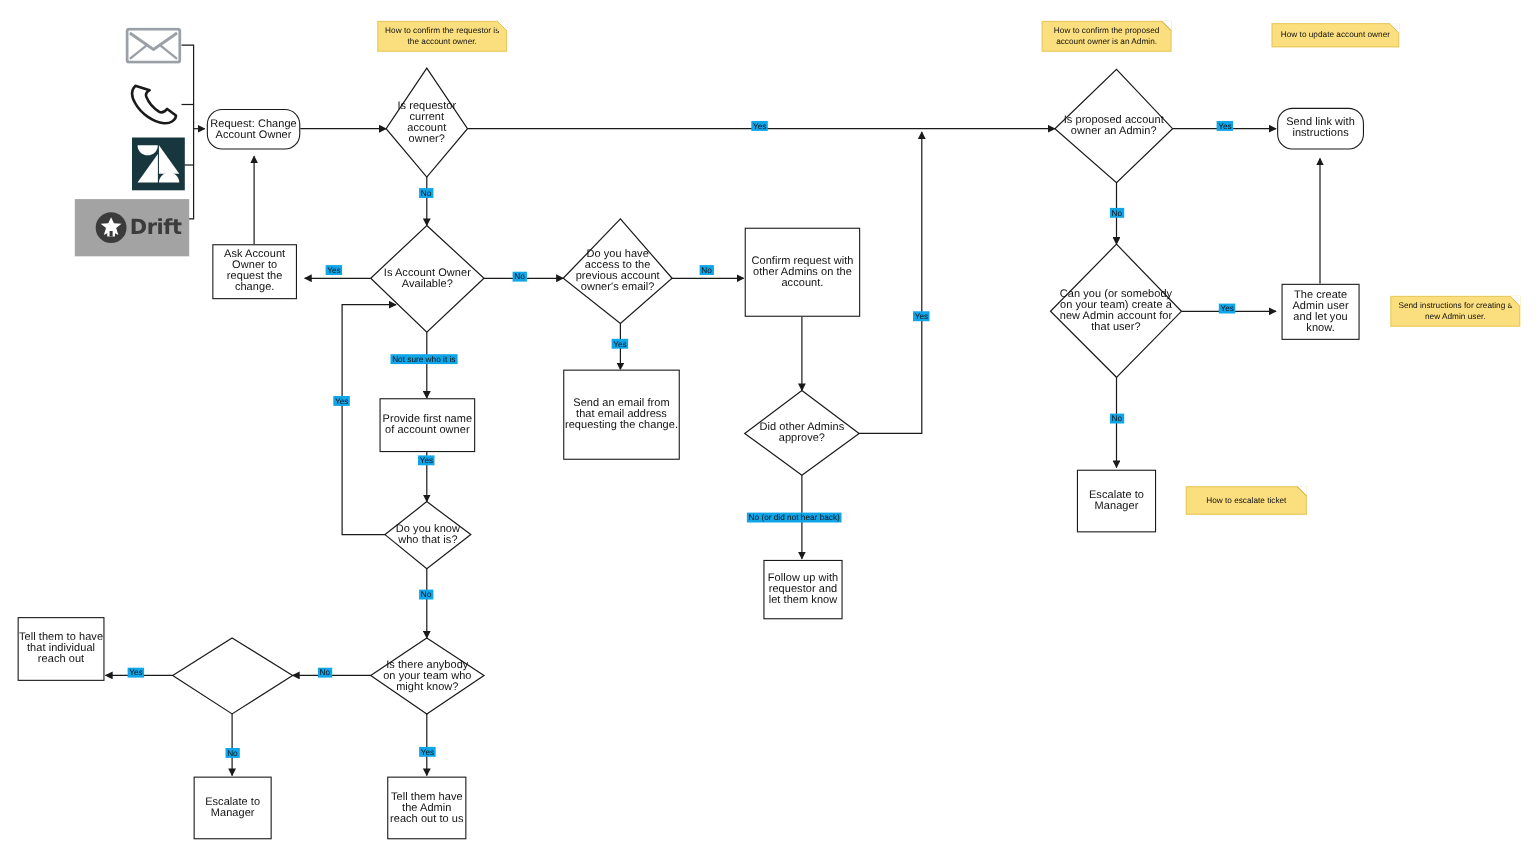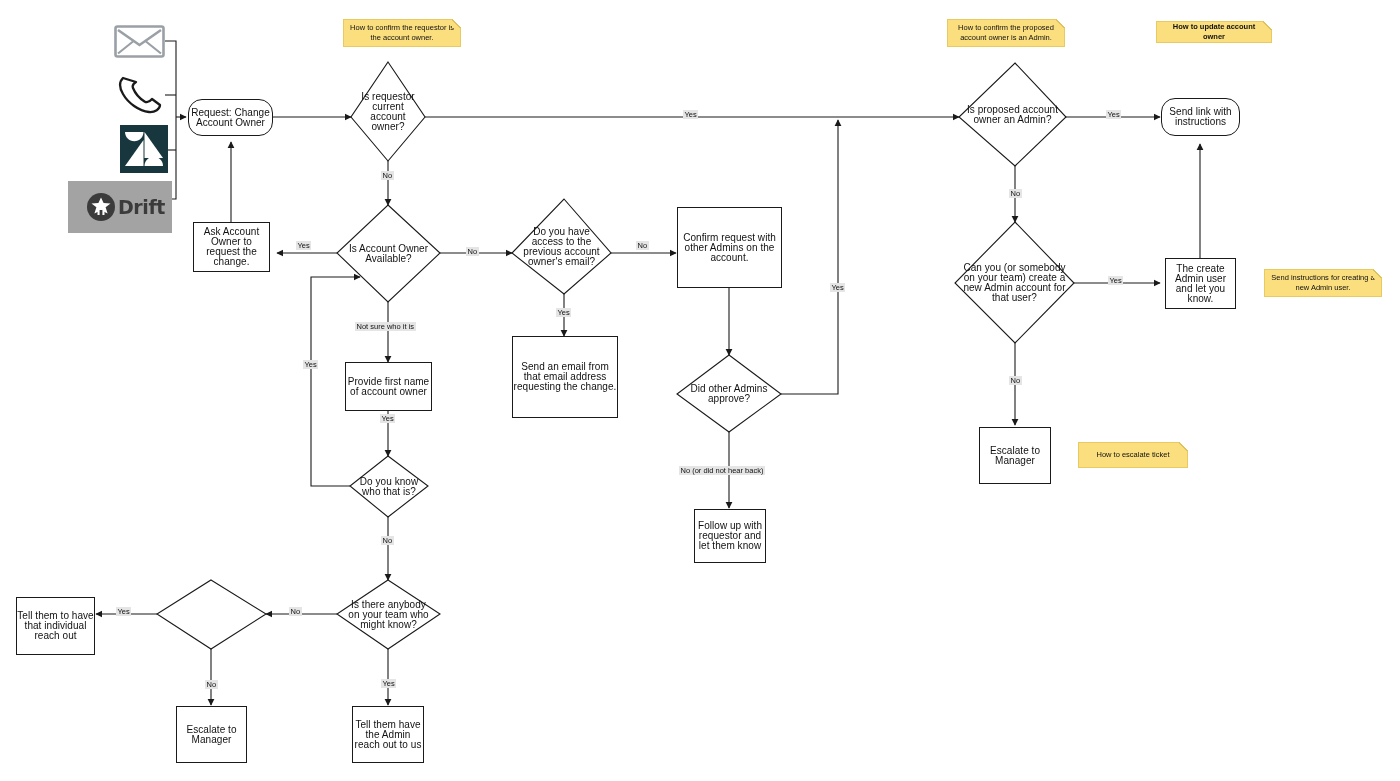--- a/index.html
+++ b/index.html
@@ -74,21 +74,21 @@
     top: -1px;
     width: 9px;
     height: 9px;
     background: linear-gradient(225deg, #ffffff 0 48%, #e0c25c 48% 56%, #fbdf7e 56% 100%);
   }
   .edge-label {
     position: absolute;
     font-size: 7.5px;
     line-height: 9px;
     color: #111111;
-    background: #e5e5e5;
+    background: #0ea5e9;
     padding: 0 1.5px;
     white-space: nowrap;
   }
   .icon-box {
     position: absolute;
   }
   .zendesk {
     background: #17363d;
   }
   .drift-wrap {
@@ -261,21 +261,21 @@
 
   <div class="node node-diamond" style="left:350px;top:456px;width:78px;height:61px;">
     <span class="dlabel">Do you know who that is?</span>
   </div>
 
   <div class="node node-diamond" style="left:337px;top:580px;width:103px;height:69px;">
     <span class="dlabel">Is there anybody on your team who might know?</span>
   </div>
 
 
-  <div class="node node-rect" style="left:16px;top:597px;width:79px;height:58px;">
+  <div class="node node-rect" style="left:16px;top:561px;width:79px;height:58px;">
     <span>Tell them to have that individual reach out</span>
   </div>
 
   <div class="node node-rect" style="left:176px;top:706px;width:71px;height:57px;">
     <span>Escalate to Manager</span>
   </div>
 
   <div class="node node-rect" style="left:352px;top:706px;width:72px;height:57px;">
     <span>Tell them have the Admin reach out to us</span>
   </div>
@@ -320,21 +320,21 @@
   <div class="edge-label" style="left:1009px;top:189px;"><span>No</span></div>
   <div class="edge-label" style="left:1009px;top:376px;"><span>No</span></div>
   <div class="edge-label" style="left:1108px;top:276px;"><span>Yes</span></div>
 
   <div class="note" style="left:343px;top:19px;width:118px;height:28px;">
     <span>How to confirm the requestor is the account owner.</span>
   </div>
   <div class="note" style="left:947px;top:19px;width:118px;height:28px;">
     <span>How to confirm the proposed account owner is an Admin.</span>
   </div>
-  <div class="note" style="left:1156px;top:21px;width:116px;height:22px;font-weight:bold;">
+  <div class="note" style="left:1156px;top:21px;width:116px;height:22px;">
     <span>How to update account owner</span>
   </div>
   <div class="note" style="left:1264px;top:269px;width:118px;height:28px;">
     <span>Send instructions for creating a new Admin user.</span>
   </div>
   <div class="note" style="left:1078px;top:442px;width:110px;height:26px;">
     <span>How to escalate ticket</span>
   </div>
 
 </div>

